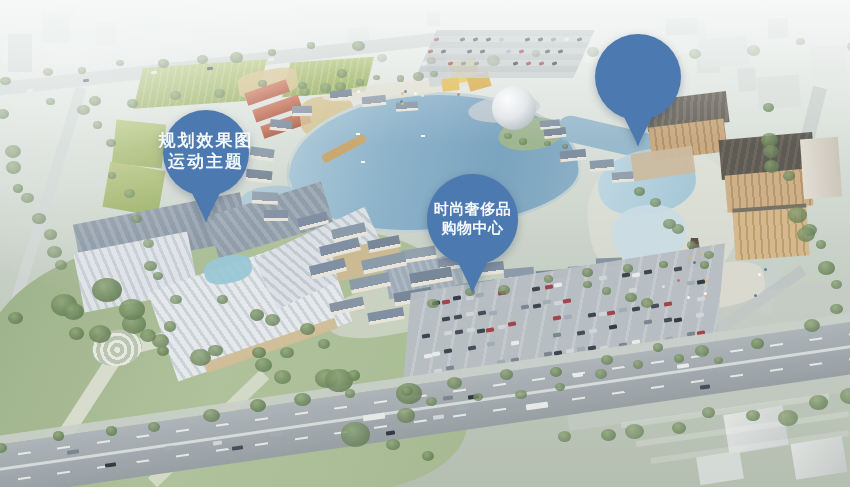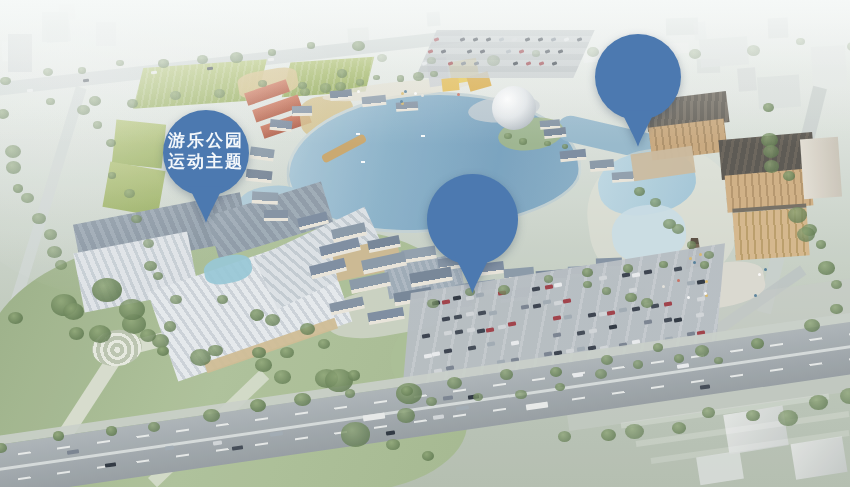--- a/index.html
+++ b/index.html
@@ -472,32 +472,36 @@
       <div style="left: 0px; top: 0px; width: 850px; height: 487px; background: rgba(233, 239, 237, 0.1);"></div>
     </div>
   <div class="fog"></div>
 
   <div class="callout" style="left:163px;top:110px;width:86px">
     <svg class="pin" viewBox="0 0 100 134" aria-hidden="true">
       <circle cx="50" cy="50" r="50"></circle>
       <path d="M30,89 C39,108 46,120 50,131 C54,120 61,108 70,89 Z"></path>
     </svg>
     <div class="pin-label">
-      <span>游乐公园</span>
+      <span>规划效果图</span>
       <span>运动主题</span>
     </div>
   </div>
 
   <div class="callout" style="left:595px;top:34px;width:86px">
     <svg class="pin" viewBox="0 0 100 134" aria-hidden="true">
       <circle cx="50" cy="50" r="50"></circle>
       <path d="M30,89 C39,108 46,120 50,131 C54,120 61,108 70,89 Z"></path>
     </svg>
   </div>
 
   <div class="callout small-text" style="left:427px;top:174px;width:91px">
     <svg class="pin" viewBox="0 0 100 134" aria-hidden="true">
       <circle cx="50" cy="50" r="50"></circle>
       <path d="M30,89 C39,108 46,120 50,131 C54,120 61,108 70,89 Z"></path>
     </svg>
+    <div class="pin-label">
+      <span>时尚奢侈品</span>
+      <span>购物中心</span>
+    </div>
   </div>
 
 </div>
 
 </body></html>

